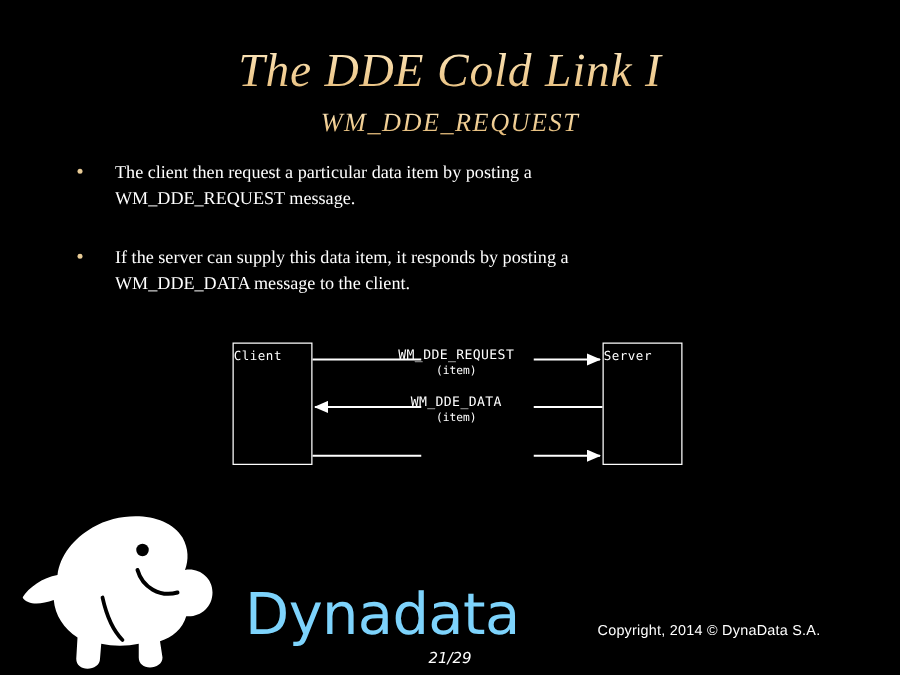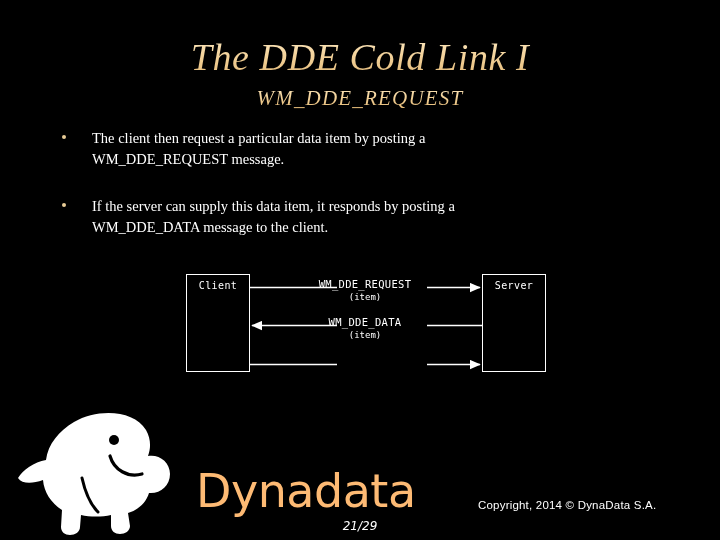--- a/index.html
+++ b/index.html
@@ -97,21 +97,21 @@
     position: absolute;
     border: 1.5px solid #ffffff;
     box-sizing: border-box;
     background: transparent;
   }
   .node-label {
     position: absolute;
     left: 0;
     top: 5px;
     width: 100%;
-    text-align: center;
+    text-align: left;
     color: #ffffff;
     font-family: "DejaVu Sans Mono", "Liberation Mono", monospace;
     font-size: 10px;
     letter-spacing: 0.4px;
   }
   .msg-label {
     position: absolute;
     text-align: center;
     color: #ffffff;
     font-family: "DejaVu Sans Mono", "Liberation Mono", monospace;
@@ -121,21 +121,21 @@
   .msg-arg  { font-size: 9px; }
 
   
   .brand {
     position: absolute;
     left: 196px;
     top: 468px;
     font-family: "DejaVu Sans", "Liberation Sans", sans-serif;
     font-size: 46px;
     letter-spacing: -0.5px;
-    color: #fdba74;
+    color: #7dd3fc;
     line-height: 1;
   }
   .pagenum {
     position: absolute;
     left: 0;
     top: 519px;
     width: 720px;
     text-align: center;
     color: #ffffff;
     font-family: "DejaVu Sans", "Liberation Sans", sans-serif;

